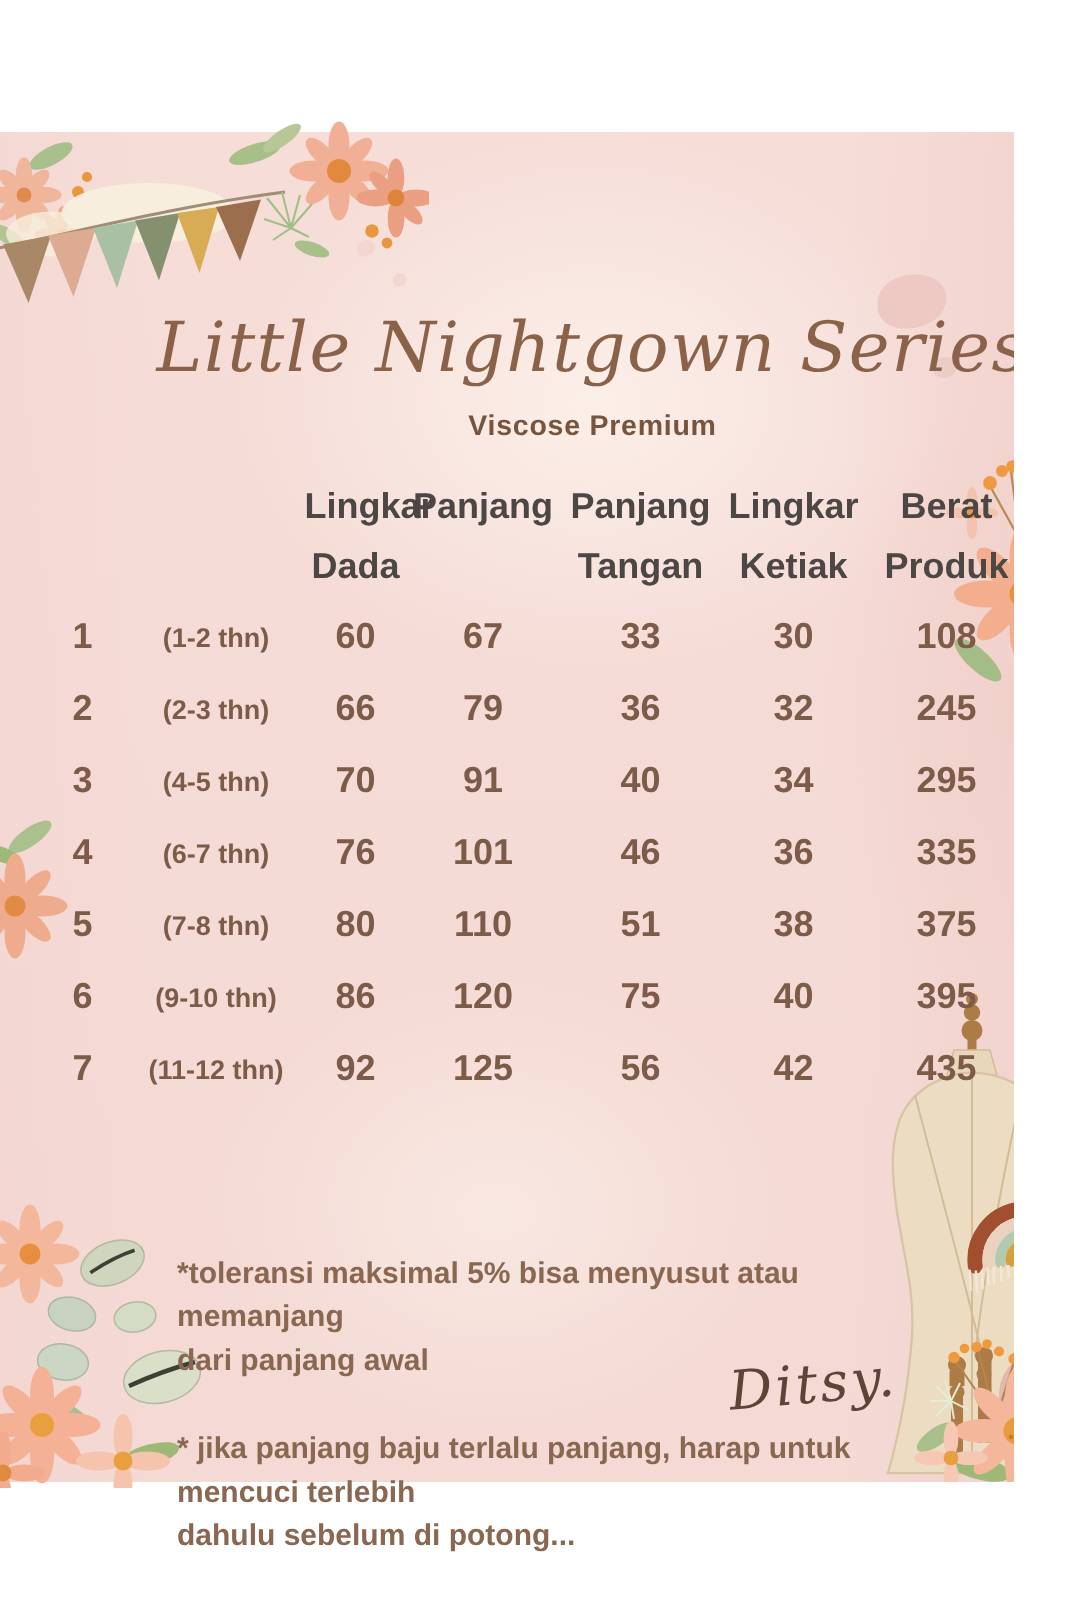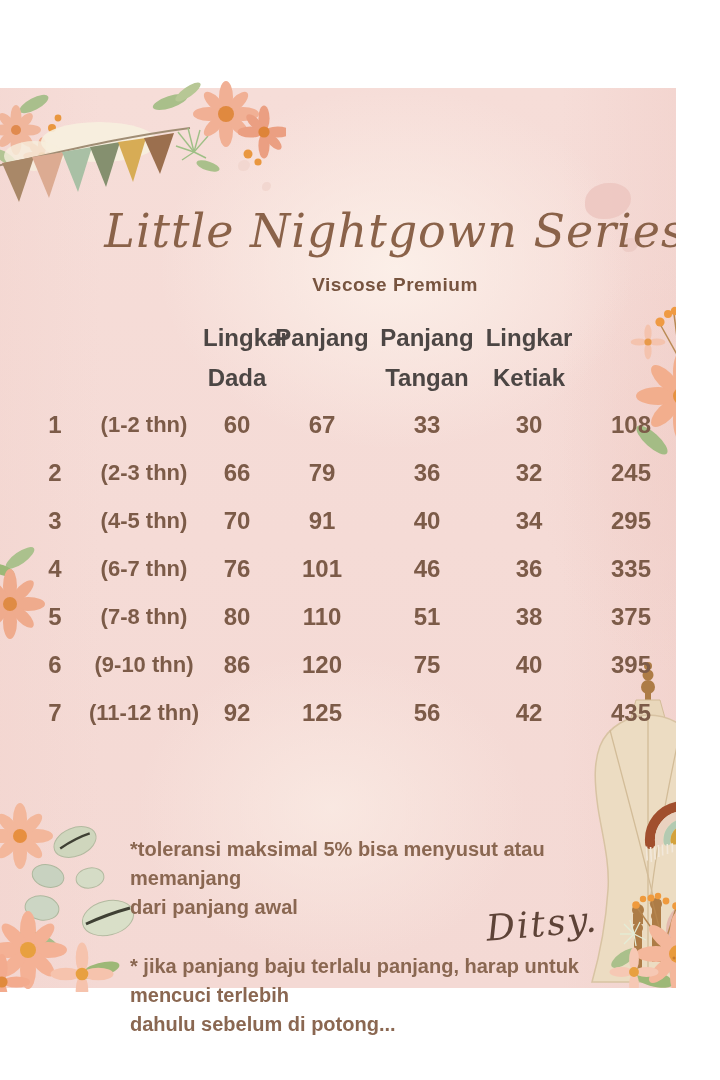--- a/index.html
+++ b/index.html
@@ -17,24 +17,24 @@
          font-family:"DejaVu Serif",serif;font-style:italic;font-size:46px;
          letter-spacing:1px;color:#8a6249;}
   .subtitle{left:35px;top:186px;width:720px;text-align:center;
          font-weight:bold;font-size:19px;letter-spacing:.5px;color:#77543f;}
   .grid{display:grid;grid-template-columns:60px 118px 68px 102px 108px 96px 108px;}
   .thead{left:25px;top:230px;width:660px;color:#4c4644;font-weight:bold;font-size:24px;}
   .th{text-align:center;line-height:40px;}
   .tbody{left:25px;top:313px;width:660px;color:#7c5b48;font-weight:bold;font-size:24px;}
   .tr{height:48px;align-items:center;}
   .td{text-align:center;}
-  .td.age{font-size:22px;}
+  .td.age{font-size:18px;}
   .notes{left:118px;top:718px;width:490px;color:#8a6751;font-weight:bold;font-size:20px;
          line-height:29px;white-space:pre-line;}
-  .note{margin:0 0 1px 12px;}
+  .note{margin:0 0 1px 0;}
   .signature{left:486px;top:815px;font-family:"DejaVu Serif",serif;font-style:italic;
          font-size:36px;color:#5e4337;letter-spacing:2px;transform:rotate(-5deg);}
   .splotch{border-radius:55% 45% 60% 40%;}
 </style>
 </head>
 <body>
 
 <div class="page">
   <div class="artboard">
 
@@ -365,20 +365,24 @@
         <div>Panjang</div>
       </div>
       <div class="th">
         <div>Panjang</div>
           <div>Tangan</div>
       </div>
       <div class="th">
         <div>Lingkar</div>
           <div>Ketiak</div>
       </div>
+      <div class="th">
+        <div>Berat</div>
+          <div>Produk</div>
+      </div>
     </div>
 
     <div class="abs tbody">
       <div class="grid tr">
         <div class="td">1</div>
         <div class="td age">(1-2 thn)</div>
         <div class="td">60</div>
         <div class="td">67</div>
         <div class="td">33</div>
         <div class="td">30</div>

